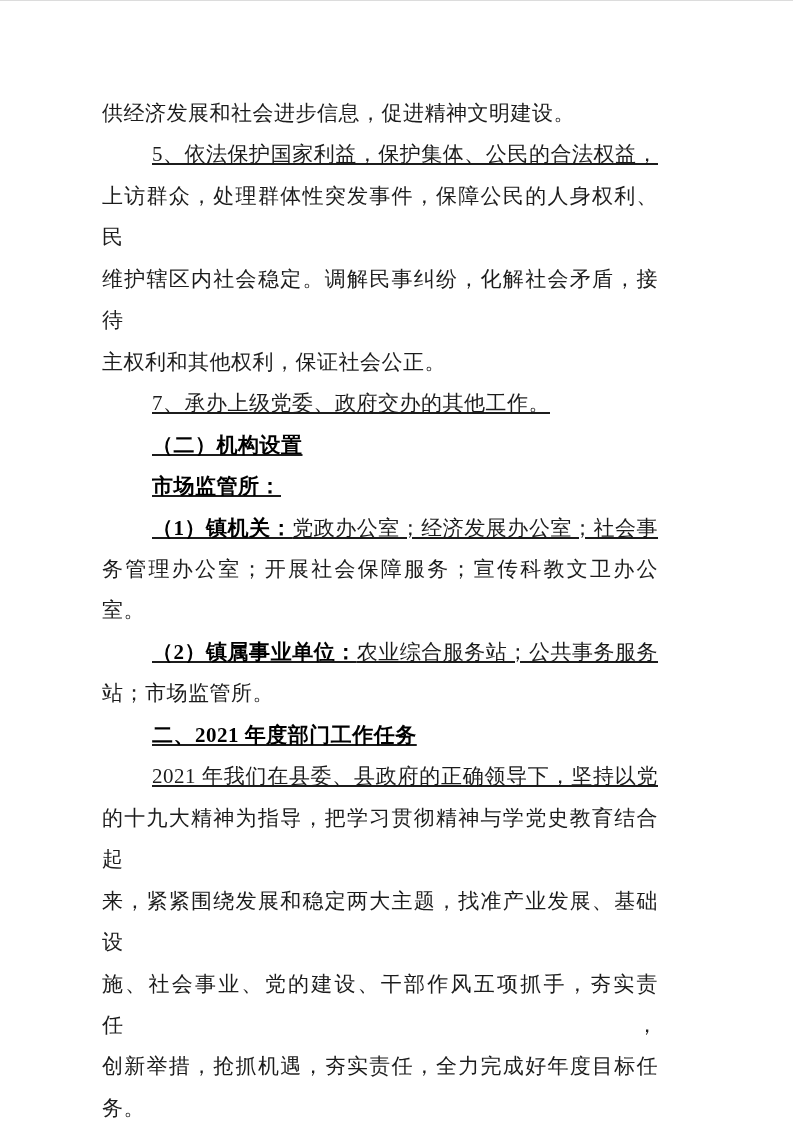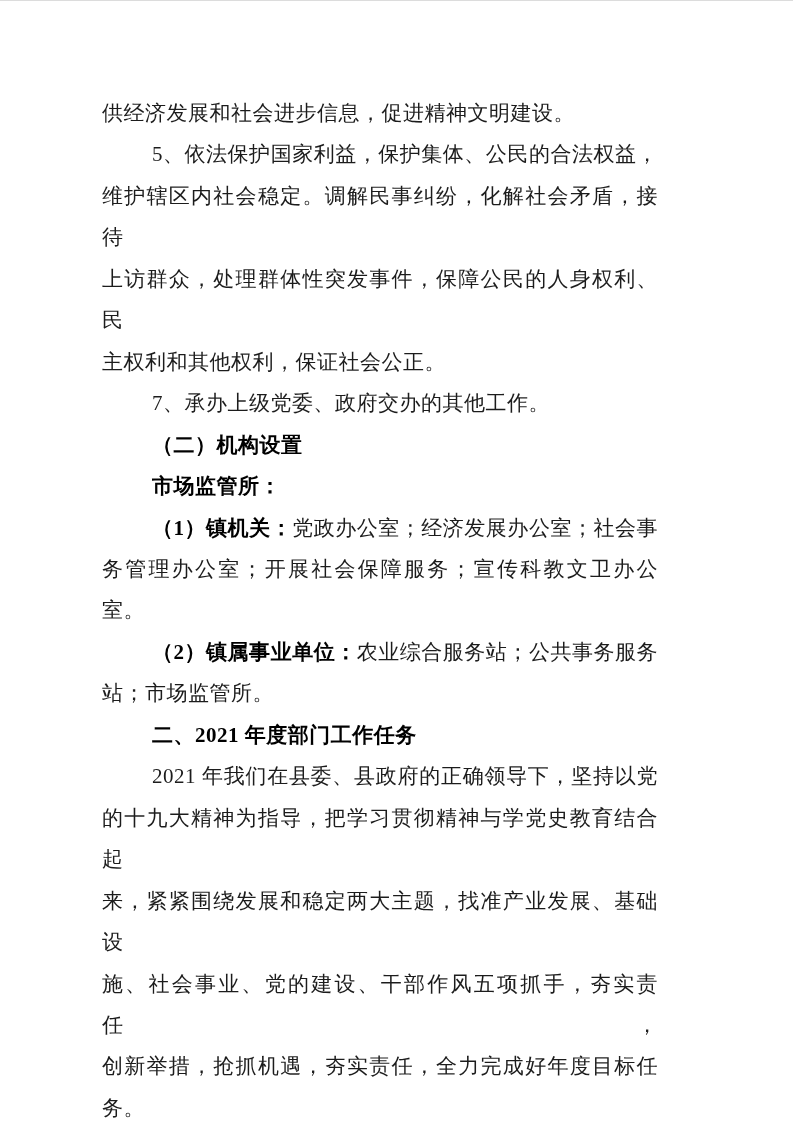--- a/index.html
+++ b/index.html
@@ -32,33 +32,34 @@
     text-align-last: justify;
     text-justify: inter-character;
     white-space: normal;
     letter-spacing: 0.5px;
   }
   p.line.endline {
     text-align-last: left;
   }
   p.line.indent {
     text-indent: 50px;
+    text-decoration: underline;
   }
   .run { font-weight: normal; }
   .run.b { font-weight: 700; color: #000000; }
 </style>
 </head>
 <body>
 
 <div class="page">
   <div class="content">
       <p class="line endline"><span class="run">供经济发展和社会进步信息，促进精神文明建设。</span></p>
       <p class="line indent"><span class="run">5、依法保护国家利益，保护集体、公民的合法权益，</span></p>
+      <p class="line"><span class="run">上访群众，处理群体性突发事件，保障公民的人身权利、民</span></p>
       <p class="line"><span class="run">维护辖区内社会稳定。调解民事纠纷，化解社会矛盾，接待</span></p>
-      <p class="line"><span class="run">上访群众，处理群体性突发事件，保障公民的人身权利、民</span></p>
       <p class="line endline"><span class="run">主权利和其他权利，保证社会公正。</span></p>
       <p class="line indent endline"><span class="run">7、承办上级党委、政府交办的其他工作。</span></p>
       <p class="line indent endline"><span class="run b">（二）机构设置</span></p>
       <p class="line indent endline"><span class="run b">市场监管所：</span></p>
       <p class="line indent"><span class="run b">（1）镇机关：</span><span class="run">党政办公室；经济发展办公室；社会事</span></p>
       <p class="line endline"><span class="run">务管理办公室；开展社会保障服务；宣传科教文卫办公室。</span></p>
       <p class="line indent"><span class="run b">（2）镇属事业单位：</span><span class="run">农业综合服务站；公共事务服务</span></p>
       <p class="line endline"><span class="run">站；市场监管所。</span></p>
       <p class="line indent endline"><span class="run b">二、2021 年度部门工作任务</span></p>
       <p class="line indent"><span class="run">2021 年我们在县委、县政府的正确领导下，坚持以党</span></p>

